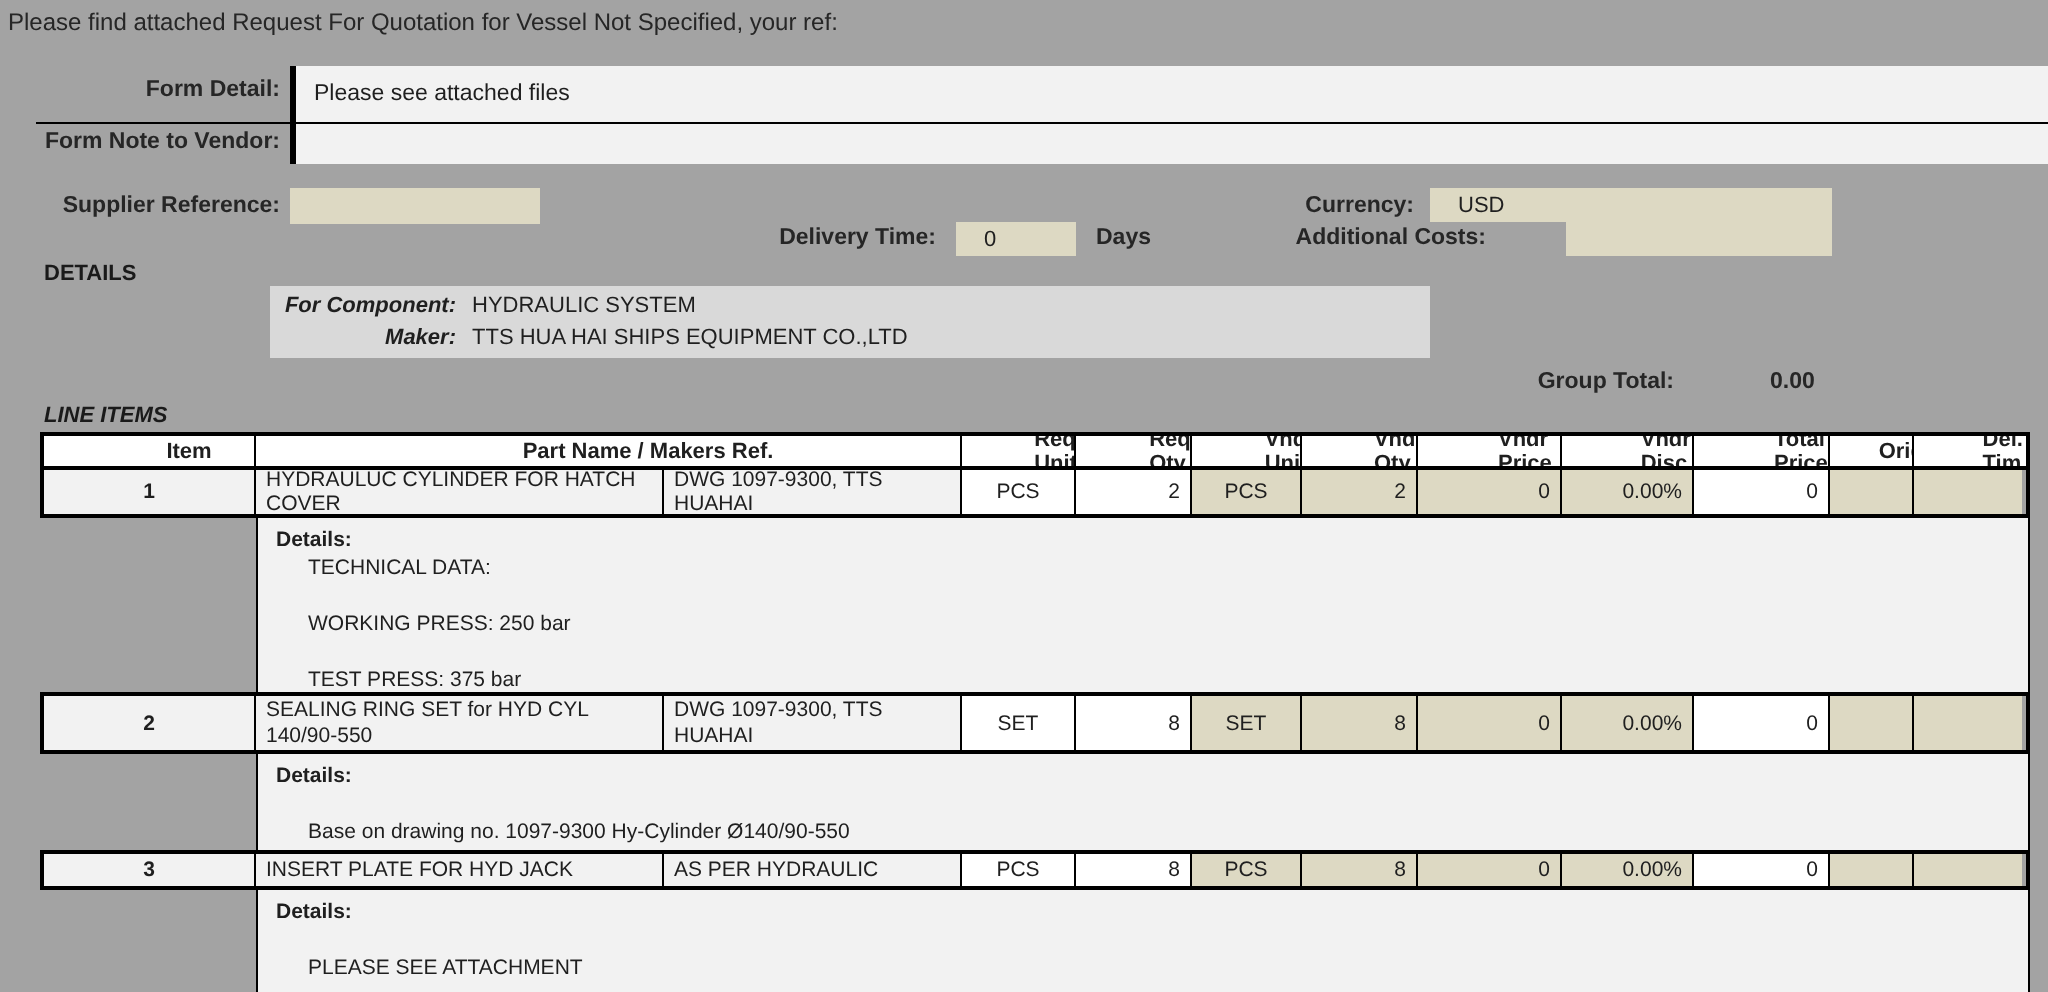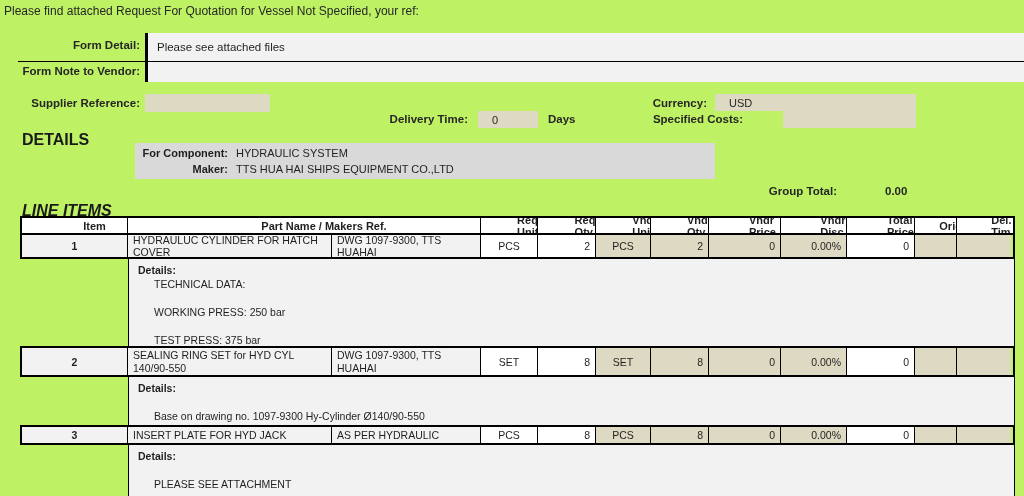--- a/index.html
+++ b/index.html
@@ -1,40 +1,40 @@
 <!DOCTYPE html>
 <html><head>
 <meta charset="utf-8">
 <style>
   * { margin:0; padding:0; box-sizing:border-box; }
   html,body { background:#fff; }
   .screen {
     position:relative; width:1024px; height:496px; overflow:hidden;
-    background:#bef264; font-family:"Liberation Sans", sans-serif; color:#1f1f1f;
+    background:#a3a3a3; font-family:"Liberation Sans", sans-serif; color:#1f1f1f;
   }
   .abs { position:absolute; }
   .lbl { font-size:11.5px; font-weight:bold; color:#262626; }
   .r { text-align:right; }
 
   .intro { left:4px; top:4px; font-size:12px; color:#262626; }
 
   .vbar { left:145px; top:33px; width:3px; height:49px; background:#000; }
   .grayrow { background:#F2F2F2; font-size:11.5px; display:flex; align-items:center; }
   .fd  { left:148px; top:33px; width:876px; height:28px; padding-left:9px; }
   .fnv { left:148px; top:62px; width:876px; height:20px; padding-left:9px; }
   .hline { left:18px; top:61px; width:1006px; height:1px; background:#000; }
 
   .inputbox { background:#DDD9C3; font-size:11px; display:flex; align-items:center; padding-left:14px; color:#1f1f1f; }
 
   .compbox { left:135px; top:143px; width:580px; height:36px; background:#D9D9D9; font-size:11px; padding-top:2px; }
   .comprow { display:flex; line-height:16px; }
-  .complbl { width:93px; text-align:right; font-weight:bold; }
+  .complbl { width:93px; text-align:right; font-weight:bold; font-style:italic; }
   .compval { margin-left:8px; }
 
-  .section-h { font-size:16px; font-weight:bold; color:#1a1a1a; }
+  .section-h { font-size:11px; font-weight:bold; color:#1a1a1a; }
 
   
   .tbl { position:absolute; left:20px; top:216px; width:995px; font-size:10.5px; }
   .trow { display:flex; width:995px; }
   .hrow { height:17px; border:2px solid #000; border-bottom-width:0; background:#fff; }
   .mrow { border:2px solid #000; }
   .h1 { height:26px; } .h2 { height:31px; } .h3 { height:20px; }
   .cell { display:flex; align-items:center; border-right:1px solid #000; overflow:hidden; }
   .cell:last-child { border-right:none; }
   .hcell { justify-content:center; font-weight:bold; font-size:11px;padding-left:40px; }
@@ -83,21 +83,21 @@
   <div class="abs inputbox" style="left:478px;top:111px;width:60px;height:17px;">
     <span>0</span>
   </div>
   <div class="abs lbl" style="left:548px;top:113px;">Days</div>
 
   <div class="abs lbl r" style="left:600px;top:97px;width:107px;">Currency:</div>
   <div class="abs inputbox" style="left:715px;top:94px;width:201px;height:17px;">
     <span>USD</span>
   </div>
 
-  <div class="abs lbl r" style="left:600px;top:113px;width:143px;">Specified Costs:</div>
+  <div class="abs lbl r" style="left:600px;top:113px;width:143px;">Additional Costs:</div>
   <div class="abs inputbox" style="left:783px;top:111px;width:133px;height:17px;">
     <span></span>
   </div>
 
   <div class="abs section-h" style="left:22px;top:131px;">DETAILS</div>
 
   <div class="abs compbox">
     <div class="comprow">
       <span class="complbl">For Component:</span>
       <span class="compval">HYDRAULIC SYSTEM</span>

